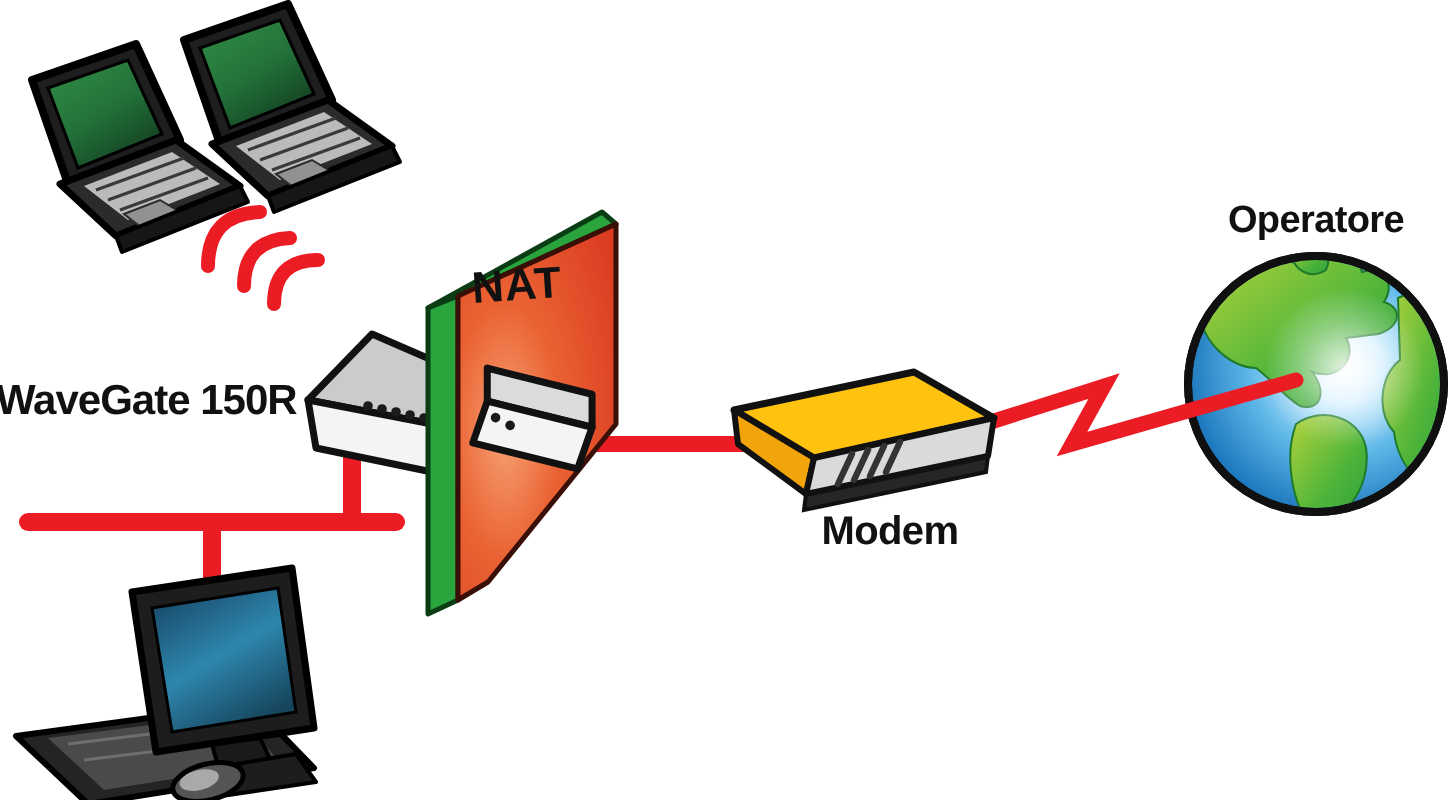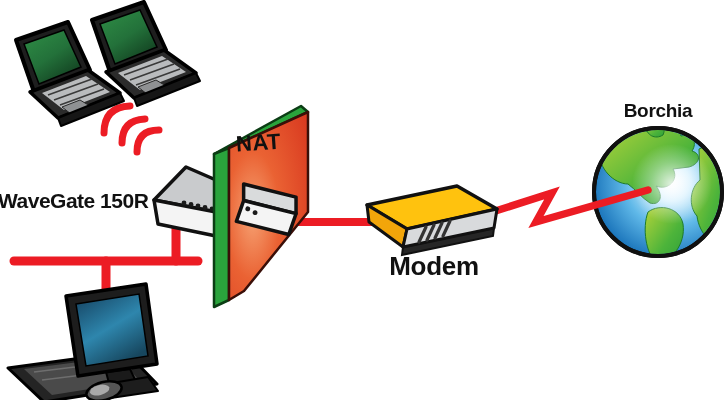--- a/index.html
+++ b/index.html
@@ -7,21 +7,21 @@
     position:relative;width:724px;height:400px;background:#ffffff;overflow:hidden;
     font-family:"Liberation Sans",sans-serif;
   }
   #art{position:absolute;left:0;top:0;}
   .lbl{
     position:absolute;color:#111;font-weight:bold;white-space:nowrap;
     -webkit-font-smoothing:antialiased;
   }
   #lbl-wavegate{left:-2px;top:189px;font-size:21px;letter-spacing:-0.5px;}
   #lbl-nat{left:236px;top:130px;font-size:22px;transform:rotate(-4deg);letter-spacing:0.5px;}
-  #lbl-modem{left:309px;top:256px;width:250px;text-align:center;font-size:26px;line-height:21px;letter-spacing:-0.3px;}
+  #lbl-modem{left:320px;top:256px;width:250px;text-align:center;font-size:20px;line-height:21px;letter-spacing:-0.3px;}
   #lbl-internet{left:608px;top:100px;width:100px;text-align:center;font-size:19px;letter-spacing:-0.3px;}
 </style>
 </head>
 <body>
 
 <div id="stage">
 
 <svg id="art" width="724" height="400" viewBox="0 0 724 400">
   <defs>
     <radialGradient id="wallGrad" cx="30%" cy="55%" r="85%">
@@ -167,15 +167,15 @@
 </svg>
 
 <div class="lbl" id="lbl-wavegate">WaveGate 150R</div>
 
 <div class="lbl" id="lbl-nat">NAT</div>
 
 <div class="lbl" id="lbl-modem">
   <div>Modem</div>
 </div>
 
-<div class="lbl" id="lbl-internet">Borchia</div>
+<div class="lbl" id="lbl-internet">Operatore</div>
 
 </div>
 
 </body></html>

